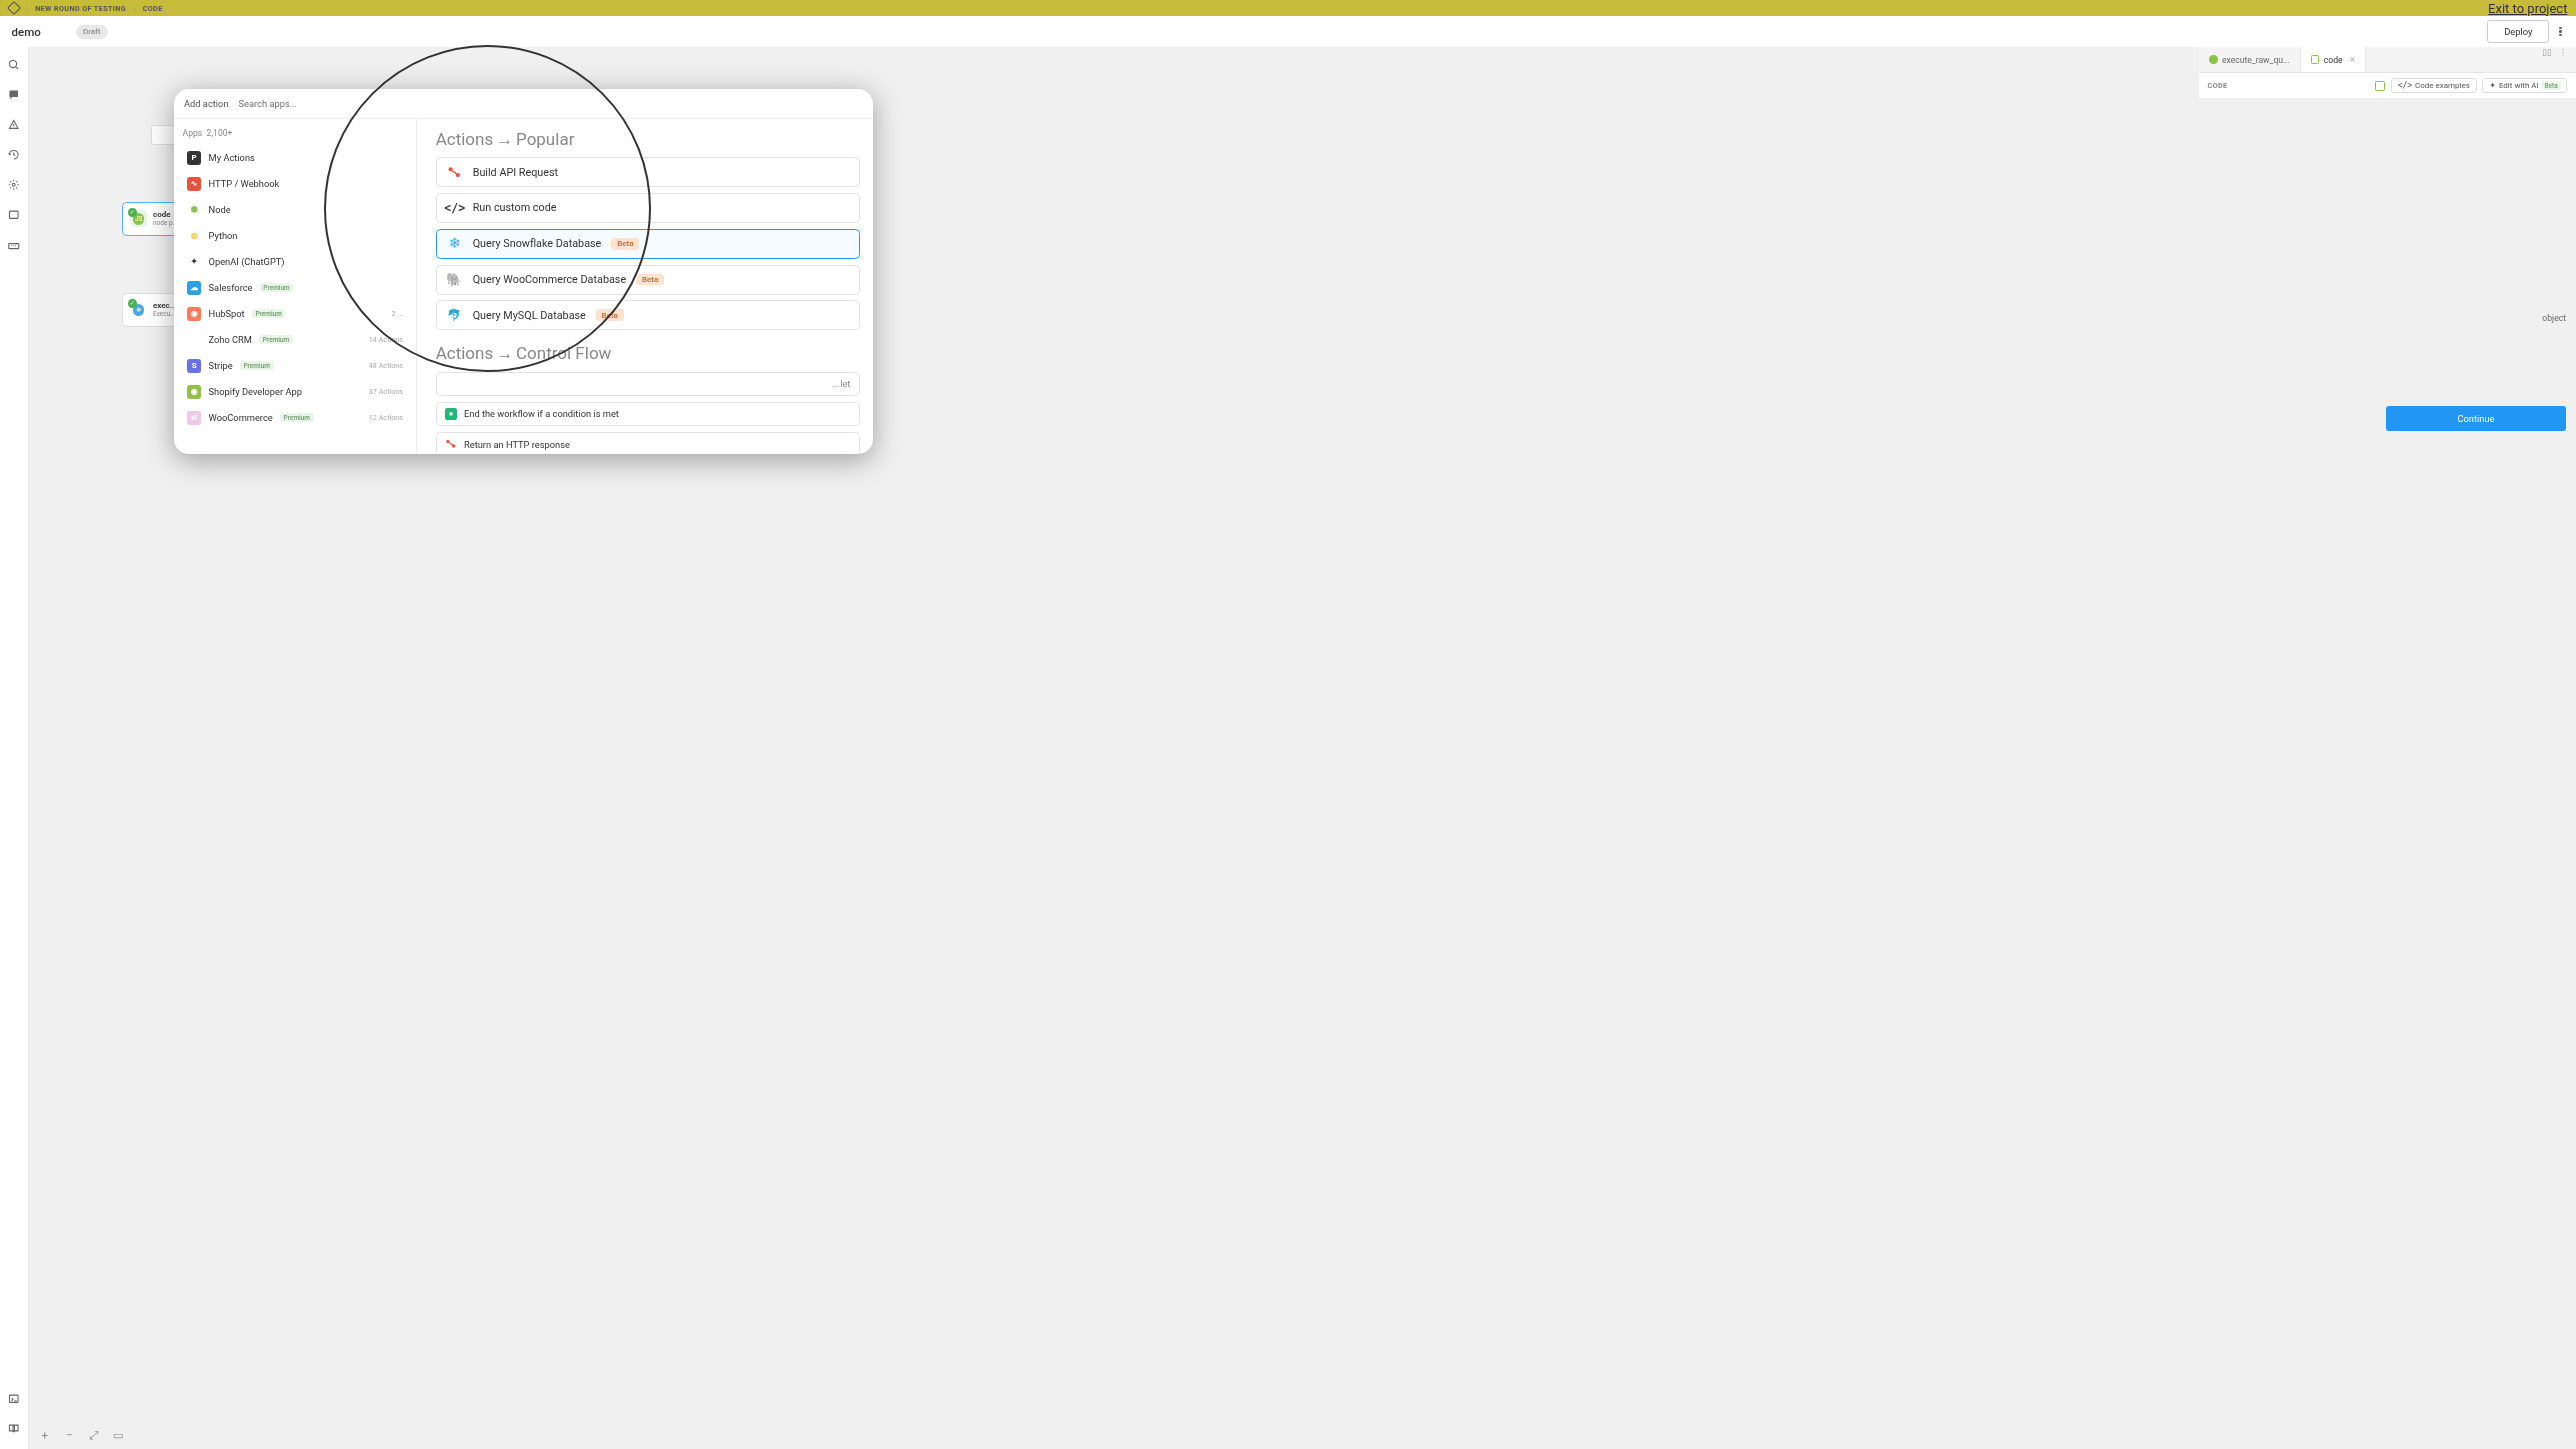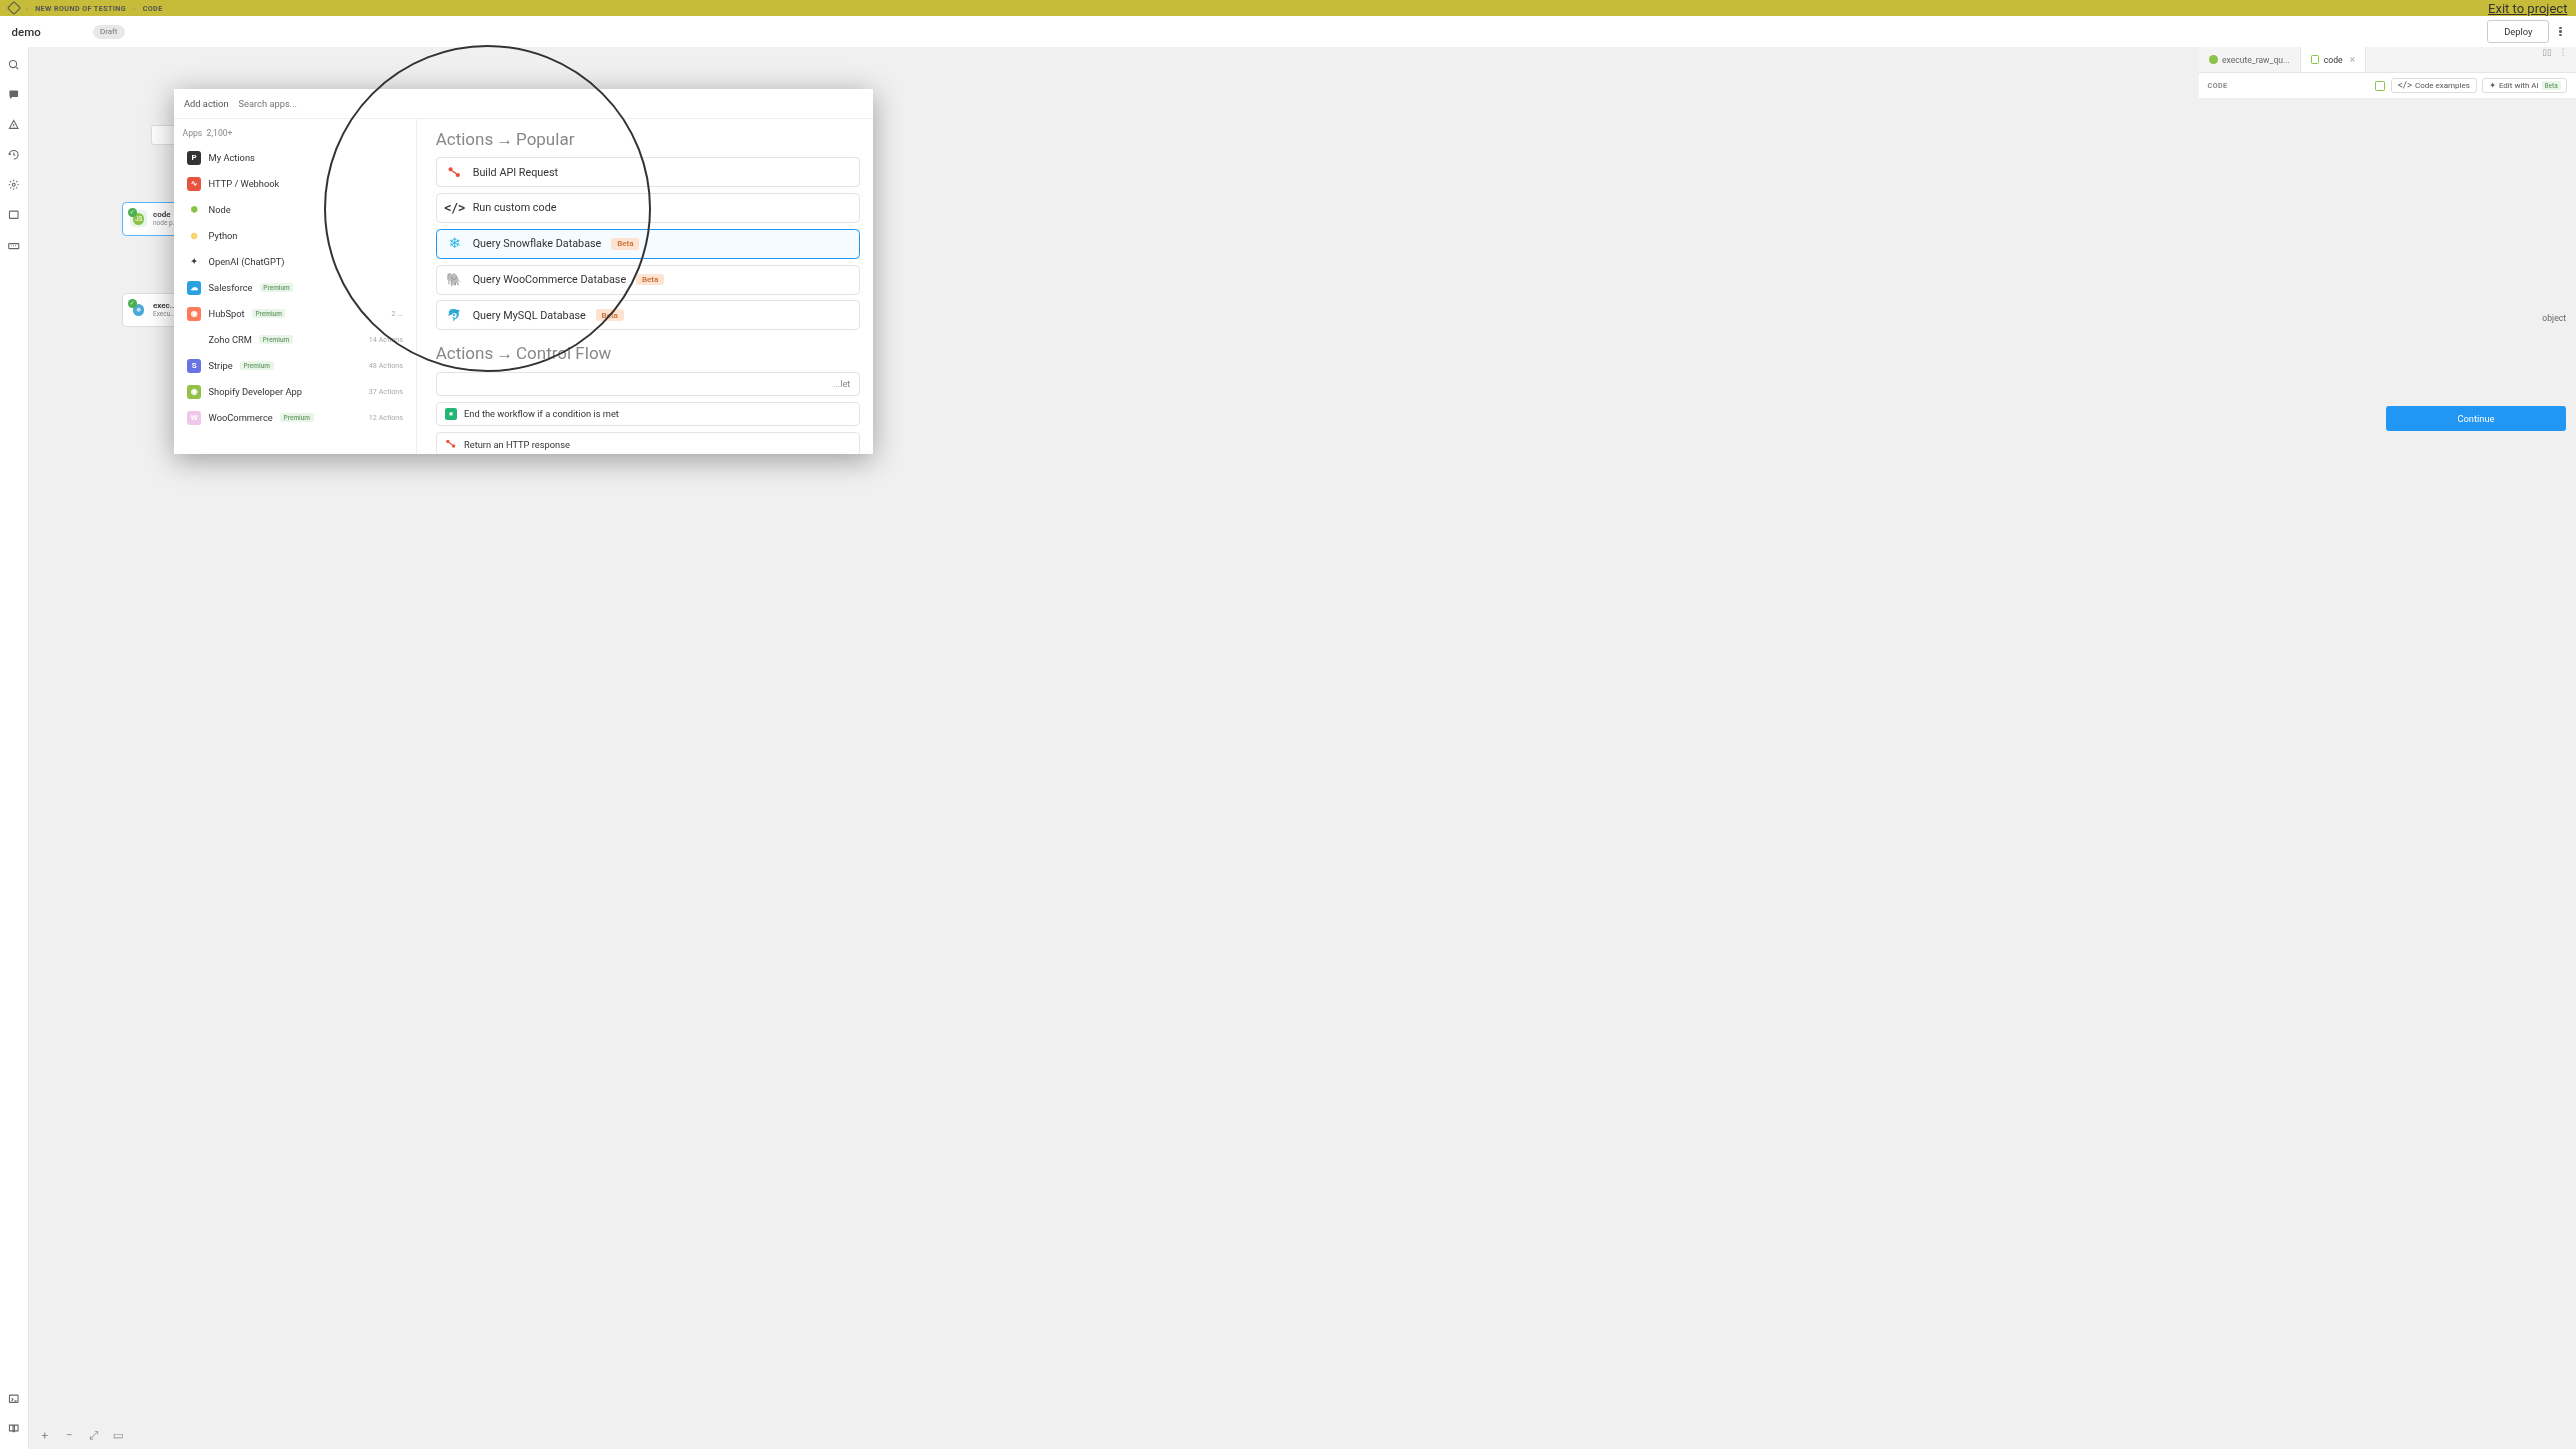--- a/index.html
+++ b/index.html
@@ -6,21 +6,21 @@
     body{background:#f5f5f5;width:100%;height:100vh;overflow:hidden;position:relative}
     
     .top-bar{background:#c6bc3a;height:16px;display:flex;align-items:center;padding:0 8.6px;font-size:7.2px;color:#444;justify-content:space-between}
     .top-left{display:flex;align-items:center;gap:7.2px}
     .top-logo{width:10px;height:10px;border:1.4px solid #555;border-radius:1.4px;transform:rotate(45deg)}
     .top-crumb{font-weight:700;letter-spacing:0.4px;color:#555}
     .top-chev{color:#888}
     .exit-link{color:#333;text-decoration:underline;font-size:13px;font-weight:400}
     
     .header{height:32px;background:#fff;display:flex;align-items:center;padding:0 11.5px;justify-content:space-between;border-bottom:0.7px solid #e5e5e5}
-    .header-left{display:flex;align-items:flex-end;gap:17px}
+    .header-left{display:flex;align-items:flex-end;gap:0}
     .header-title{font-size:11.5px;font-weight:500;color:#333}
     .draft-badge{background:#e8e8e8;color:#777;padding:2.2px 7.2px;border-radius:8.6px;font-size:8px;margin-left:35px}
     .header-right{display:flex;align-items:center;gap:7.2px}
     .deploy-btn{border:0.7px solid #ccc;background:#fff;padding:5px 16px;border-radius:2.9px;font-size:9.3px;color:#333;cursor:pointer}
     .kebab{display:flex;flex-direction:column;gap:1.4px;padding:4.3px 2.9px;cursor:pointer}
     .kebab span{width:2.2px;height:2.2px;background:#666;border-radius:50%}
     
     .left-rail{position:absolute;left:0;top:47px;bottom:0;width:29px;background:#fff;border-right:0.7px solid #e5e5e5;display:flex;flex-direction:column;align-items:center;padding-top:11.5px;gap:18.7px}
     .rail-btm{position:absolute;bottom:14.4px;display:flex;flex-direction:column;gap:18.7px;align-items:center}
     .rail-icon{width:11.5px;height:11.5px;color:#666;cursor:pointer;display:flex;align-items:center;justify-content:center}
@@ -43,21 +43,21 @@
     .rp-tab .ti{width:8.6px;height:8.6px;border-radius:1.4px}
     .rp-close{font-size:10px;color:#aaa;margin-left:2.9px}
     .rp-ricons{margin-left:auto;display:flex;gap:7.2px;padding-right:8.6px}
     .rp-bar{position:absolute;right:0;top:26px;width:377px;height:26px;background:#fff;display:flex;align-items:center;gap:5.8px;padding:0 8.6px;font-size:8px;color:#555;border-bottom:0.7px solid #eee}
     .rp-code{font-weight:700;letter-spacing:0.4px;color:#888;font-size:7.2px}
     .rp-chip{border:0.7px solid #ddd;padding:2.2px 5.8px;border-radius:2.9px;display:flex;align-items:center;gap:2.9px;font-size:8px}
     .beta-mini{background:#e8f5e9;color:#5a8c5a;font-size:6.5px;padding:0.7px 2.9px;border-radius:2.2px}
     .rp-obj{position:absolute;right:10px;top:266px;color:#666;font-size:8.6px}
     .continue-btn{position:absolute;right:10px;top:359px;width:180px;background:#2196f3;color:#fff;border:none;padding:7.2px;border-radius:2.9px;font-size:9.3px;cursor:pointer}
     
-    .modal{position:absolute;left:174px;top:89px;width:699px;height:365px;background:#fff;border-radius:1px;box-shadow:0 5.8px 29px rgba(0,0,0,.35);display:flex;flex-direction:column;overflow:hidden}
+    .modal{position:absolute;left:174px;top:89px;width:699px;height:365px;background:#fff;border-radius:15px;box-shadow:0 5.8px 29px rgba(0,0,0,.35);display:flex;flex-direction:column;overflow:hidden}
     .modal-top{height:30px;display:flex;align-items:center;padding:0 10px;border-bottom:0.7px solid #eee}
     .add-action-lbl{font-size:9.3px;color:#555;margin-right:10px}
     .search-inp{border:none;outline:none;font-size:9.3px;color:#999;flex:1;background:transparent}
     .modal-body{flex:1;display:flex;min-height:0}
     
     .app-list{width:243px;border-right:0.7px solid #eee;padding:8.6px 7.2px 0;overflow:hidden;position:relative}
     .apps-hdr{display:flex;gap:4.3px;font-size:8.6px;color:#888;margin-bottom:7.2px;padding-left:1.4px}
     .app-row{height:26px;display:flex;align-items:center;padding:0 5.8px;border-radius:2.9px;font-size:9.3px;color:#333;justify-content:space-between;cursor:pointer}
     .ar-left{display:flex;align-items:center;gap:7.2px}
     .app-ico{width:14.4px;height:14.4px;border-radius:2.9px;display:flex;align-items:center;justify-content:center;font-size:8px;font-weight:700;color:#fff}

